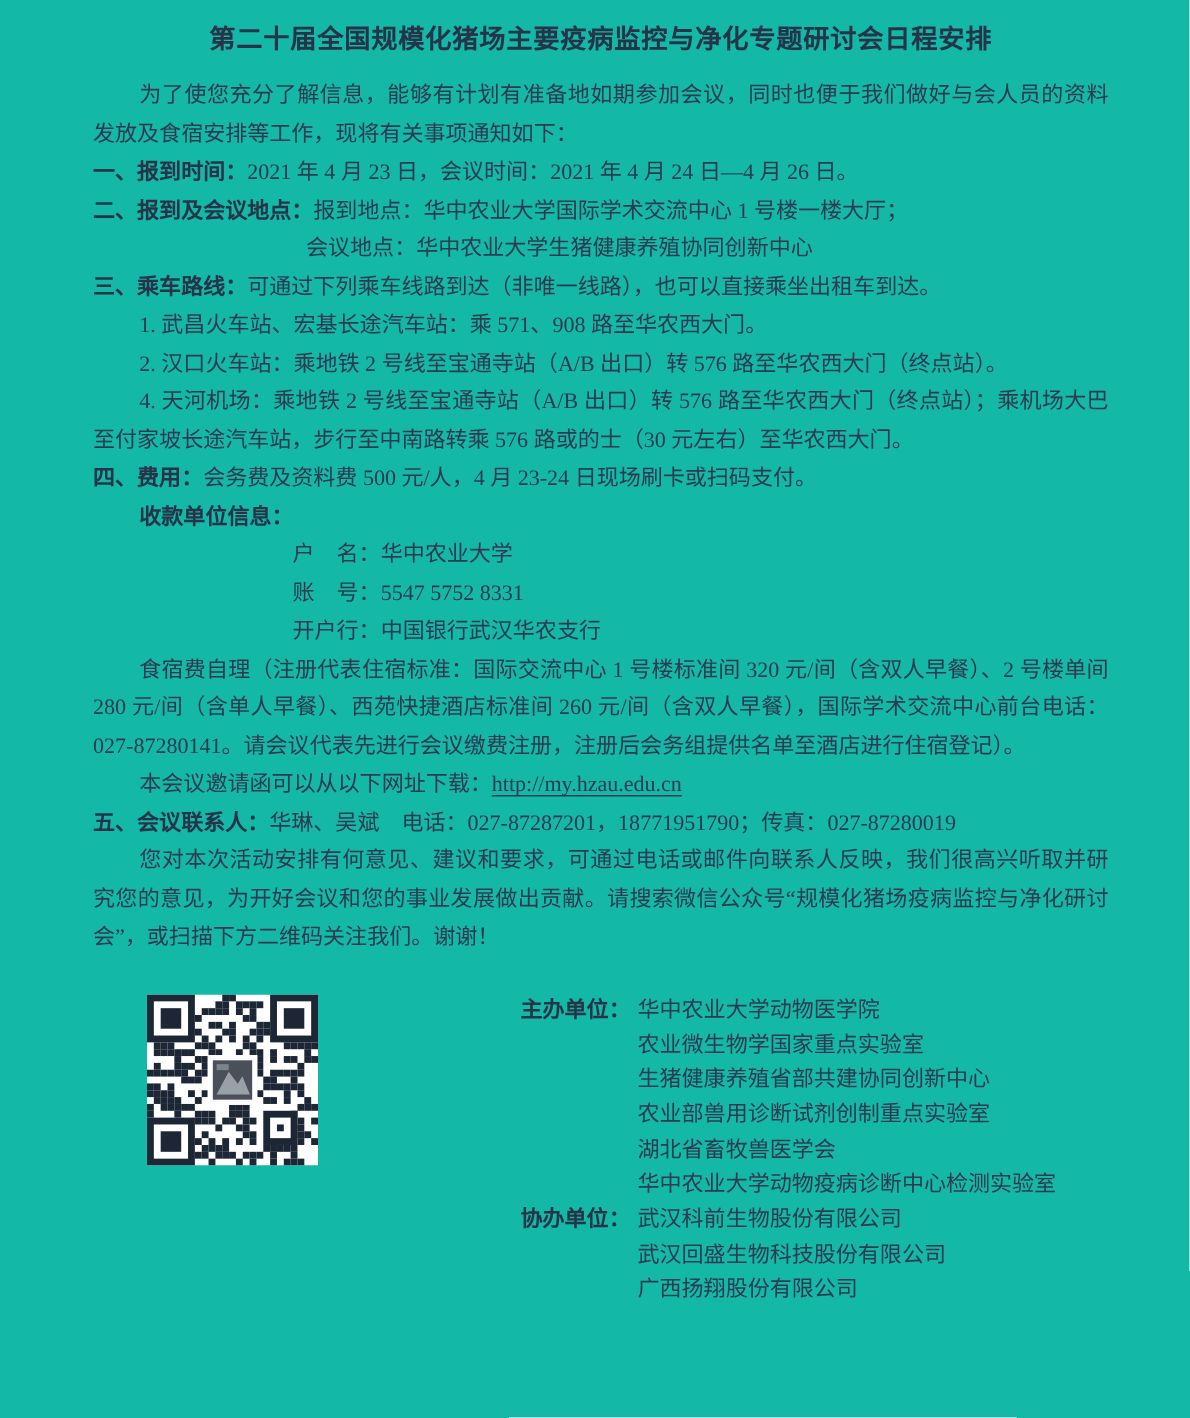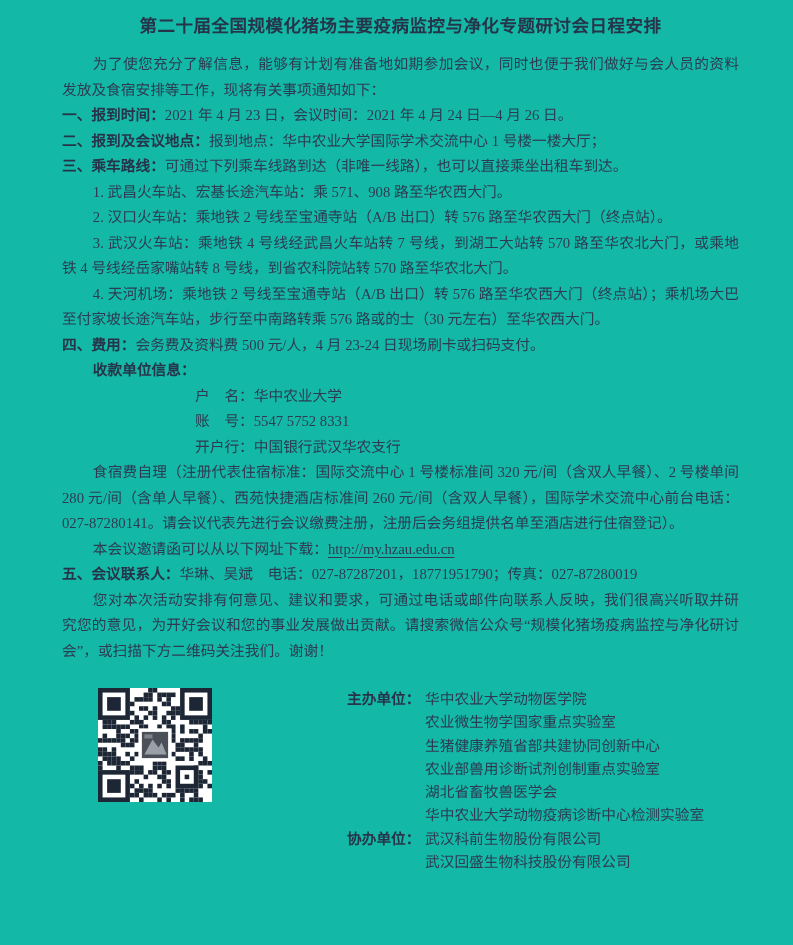--- a/index.html
+++ b/index.html
@@ -40,26 +40,26 @@
 
 <div class="page">
 
   <h1 class="doc-title">第二十届全国规模化猪场主要疫病监控与净化专题研讨会日程安排</h1>
 
   <p class="indent">为了使您充分了解信息，能够有计划有准备地如期参加会议，同时也便于我们做好与会人员的资料发放及食宿安排等工作，现将有关事项通知如下：</p>
 
   <p><b>一、报到时间：</b><span>2021 年 4 月 23 日，会议时间：2021 年 4 月 24 日—4 月 26 日。</span></p>
 
   <p><b>二、报到及会议地点：</b><span>报到地点：华中农业大学国际学术交流中心 1 号楼一楼大厅；</span></p>
+  <p class="venue2">会议地点：华中农业大学生猪健康养殖协同创新中心</p>
 
   <p><b>三、乘车路线：</b><span>可通过下列乘车线路到达（非唯一线路），也可以直接乘坐出租车到达。</span></p>
   <div class="routes">
       <div>1. 武昌火车站、宏基长途汽车站：乘 571、908 路至华农西大门。</div>
       <div>2. 汉口火车站：乘地铁 2 号线至宝通寺站（A/B 出口）转 576 路至华农西大门（终点站）。</div>
-      <div>3. 武汉火车站：乘地铁 4 号线经武昌火车站转 7 号线，到湖工大站转 570 路至华农北大门，或乘地铁 4 号线经岳家嘴站转 8 号线，到省农科院站转 570 路至华农北大门。</div>
       <div>4. 天河机场：乘地铁 2 号线至宝通寺站（A/B 出口）转 576 路至华农西大门（终点站）；乘机场大巴至付家坡长途汽车站，步行至中南路转乘 576 路或的士（30 元左右）至华农西大门。</div>
     </div>
 
   <p><b>四、费用：</b><span>会务费及资料费 500 元/人，4 月 23-24 日现场刷卡或扫码支付。</span></p>
   <p class="indent"><b>收款单位信息：</b></p>
   <p class="bank-row"><span>户　名：</span><span>华中农业大学</span></p>
   <p class="bank-row"><span>账　号：</span><span>5547 5752 8331</span></p>
   <p class="bank-row"><span>开户行：</span><span>中国银行武汉华农支行</span></p>
 
   <p class="indent">食宿费自理（注册代表住宿标准：国际交流中心 1 号楼标准间 320 元/间（含双人早餐）、2 号楼单间 280 元/间（含单人早餐）、西苑快捷酒店标准间 260 元/间（含双人早餐），国际学术交流中心前台电话：027-87280141。请会议代表先进行会议缴费注册，注册后会务组提供名单至酒店进行住宿登记）。</p>
@@ -297,18 +297,19 @@
             <div>农业部兽用诊断试剂创制重点实验室</div>
             <div>湖北省畜牧兽医学会</div>
             <div>华中农业大学动物疫病诊断中心检测实验室</div>
           </div>
       </div>
       <div class="org-row">
         <div class="org-label">协办单位：</div>
         <div class="org-names">
             <div>武汉科前生物股份有限公司</div>
             <div>武汉回盛生物科技股份有限公司</div>
+            <div>广西扬翔股份有限公司</div>
           </div>
       </div>
     </div>
   </div>
 
 </div>
 
 </body></html>

